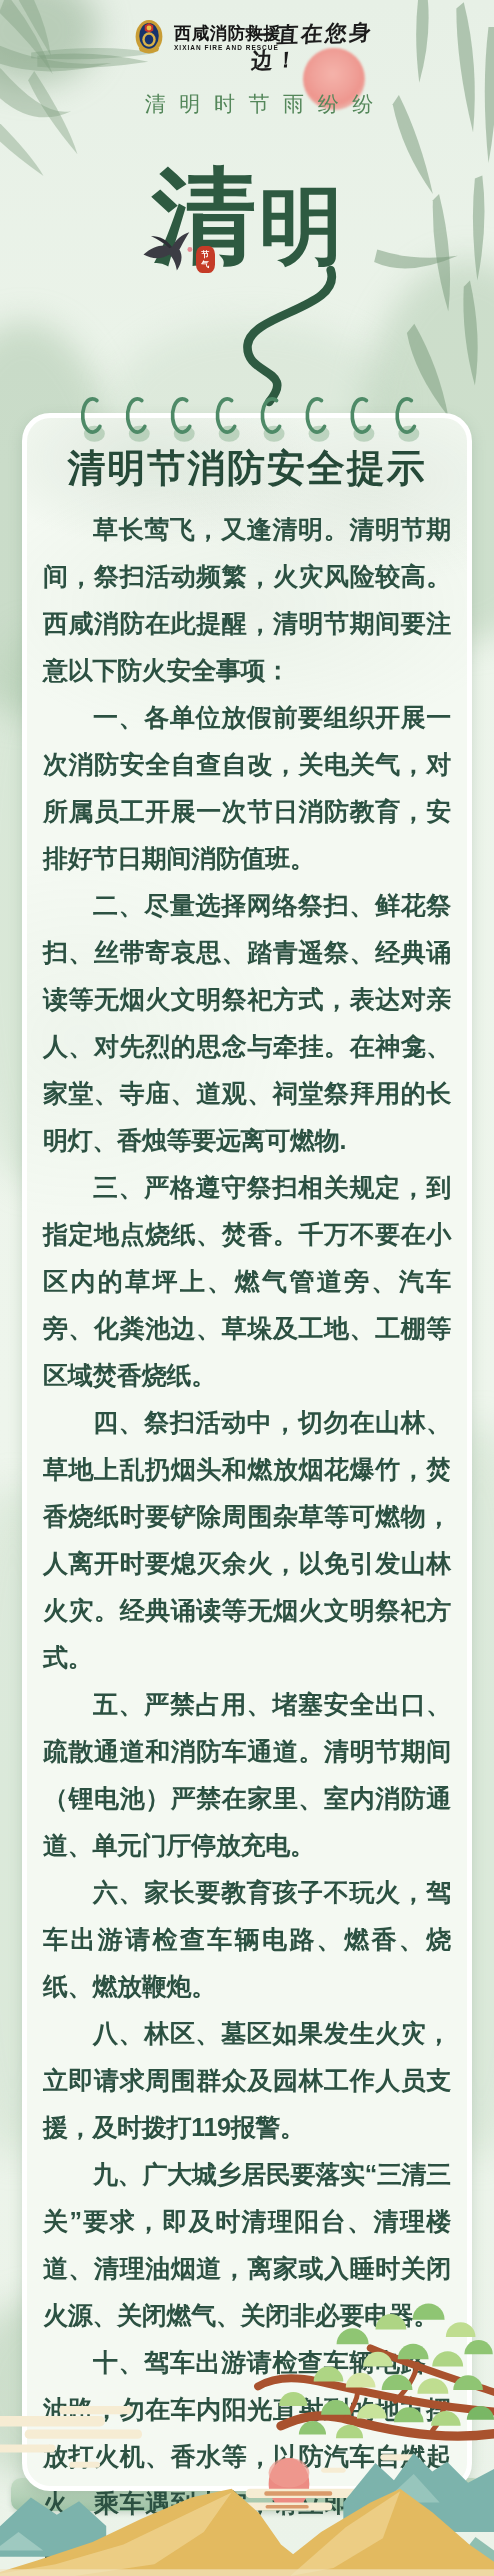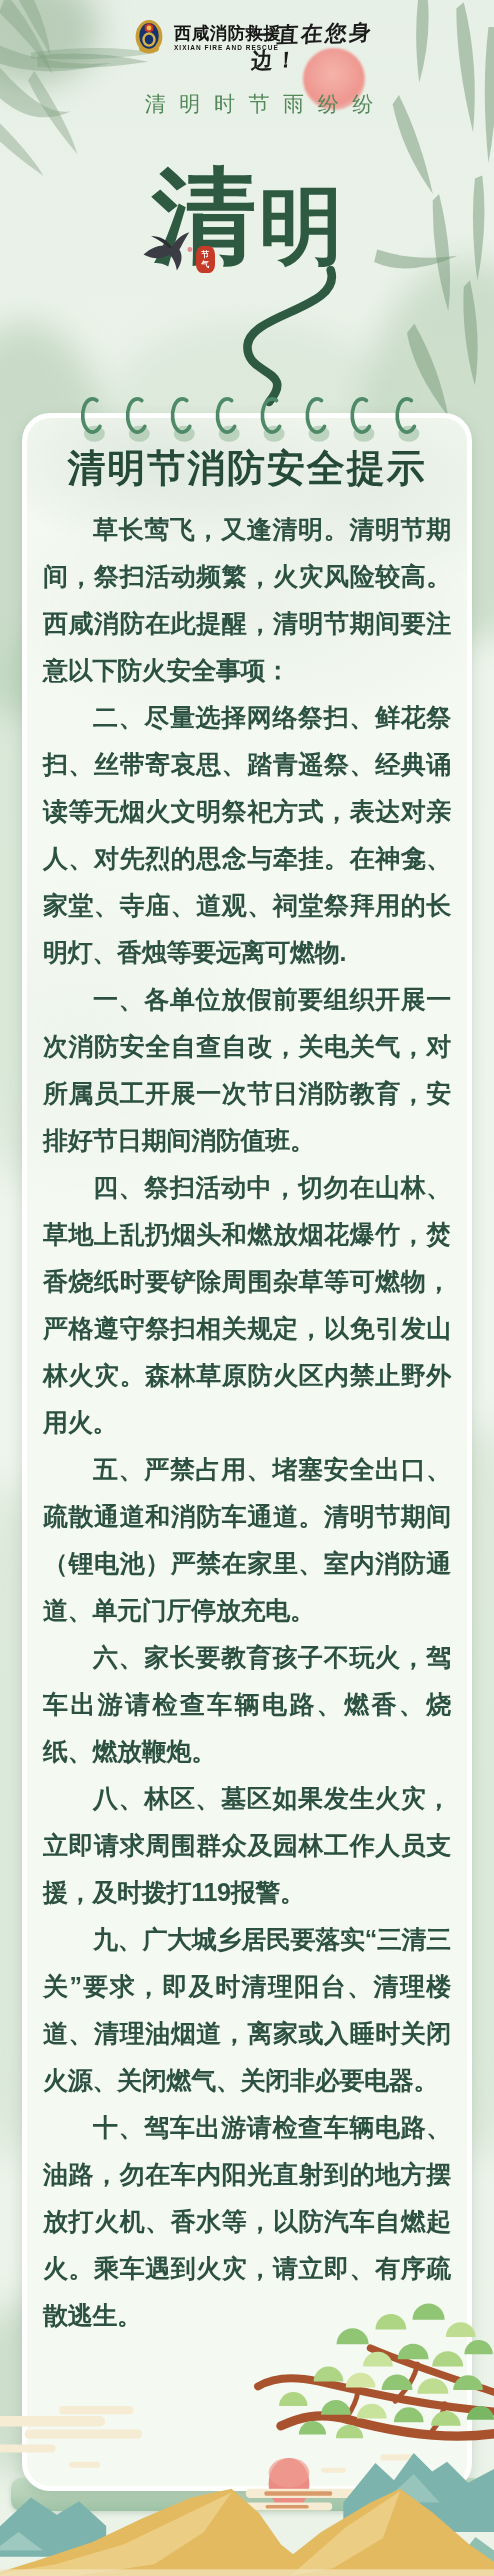--- a/index.html
+++ b/index.html
@@ -164,23 +164,24 @@
     <span>节</span>
     <span>气</span>
   </div>
 
   <div class="shelf"></div>
 
   <div class="card">
     <div class="card-inner">
       <h1 class="card-title">清明节消防安全提示</h1>
       <p>草长莺飞，又逢清明。清明节期间，祭扫活动频繁，火灾风险较高。西咸消防在此提醒，清明节期间要注意以下防火安全事项：</p>
+      <p>一、各单位放假前要组织开展一次消防安全自查自改，关电关气，对所属员工开展一次节日消防教育，安排好节日期间消防值班。</p>
       <p>二、尽量选择网络祭扫、鲜花祭扫、丝带寄哀思、踏青遥祭、经典诵读等无烟火文明祭祀方式，表达对亲人、对先烈的思念与牵挂。在神龛、家堂、寺庙、道观、祠堂祭拜用的长明灯、香烛等要远离可燃物.</p>
-      <p>一、各单位放假前要组织开展一次消防安全自查自改，关电关气，对所属员工开展一次节日消防教育，安排好节日期间消防值班。</p>
-      <p>四、祭扫活动中，切勿在山林、草地上乱扔烟头和燃放烟花爆竹，焚香烧纸时要铲除周围杂草等可燃物，严格遵守祭扫相关规定，以免引发山林火灾。森林草原防火区内禁止野外用火。</p>
+      <p>三、严格遵守祭扫相关规定，到指定地点烧纸、焚香。千万不要在小区内的草坪上、燃气管道旁、汽车旁、化粪池边、草垛及工地、工棚等区域焚香烧纸。</p>
+      <p>四、祭扫活动中，切勿在山林、草地上乱扔烟头和燃放烟花爆竹，焚香烧纸时要铲除周围杂草等可燃物，人离开时要熄灭余火，以免引发山林火灾。经典诵读等无烟火文明祭祀方式。</p>
       <p>五、严禁占用、堵塞安全出口、疏散通道和消防车通道。清明节期间（锂电池）严禁在家里、室内消防通道、单元门厅停放充电。</p>
       <p>六、家长要教育孩子不玩火，驾车出游请检查车辆电路、燃香、烧纸、燃放鞭炮。</p>
       <p>八、林区、墓区如果发生火灾，立即请求周围群众及园林工作人员支援，及时拨打119报警。</p>
       <p>九、广大城乡居民要落实“三清三关”要求，即及时清理阳台、清理楼道、清理油烟道，离家或入睡时关闭火源、关闭燃气、关闭非必要电器。</p>
       <p>十、驾车出游请检查车辆电路、油路，勿在车内阳光直射到的地方摆放打火机、香水等，以防汽车自燃起火。乘车遇到火灾，请立即、有序疏散逃生。</p>
 
     </div>
   </div>
 
   <svg class="rings" width="494" height="64" viewBox="0 0 800 104">

